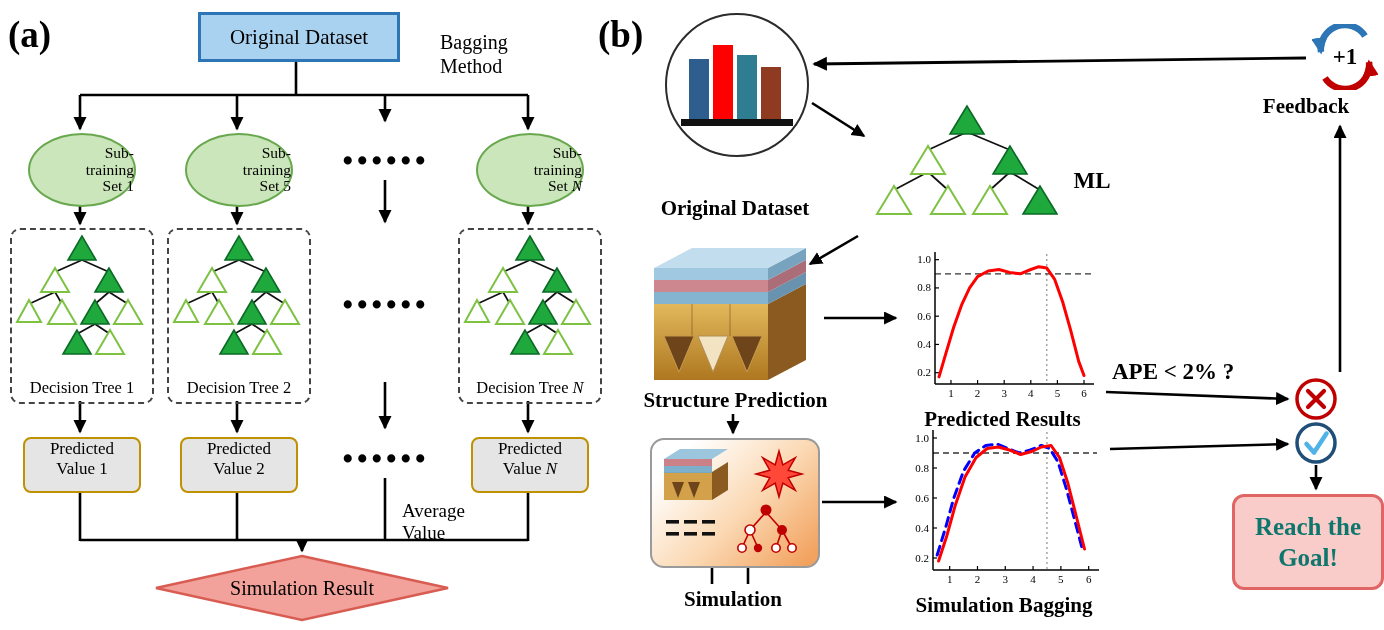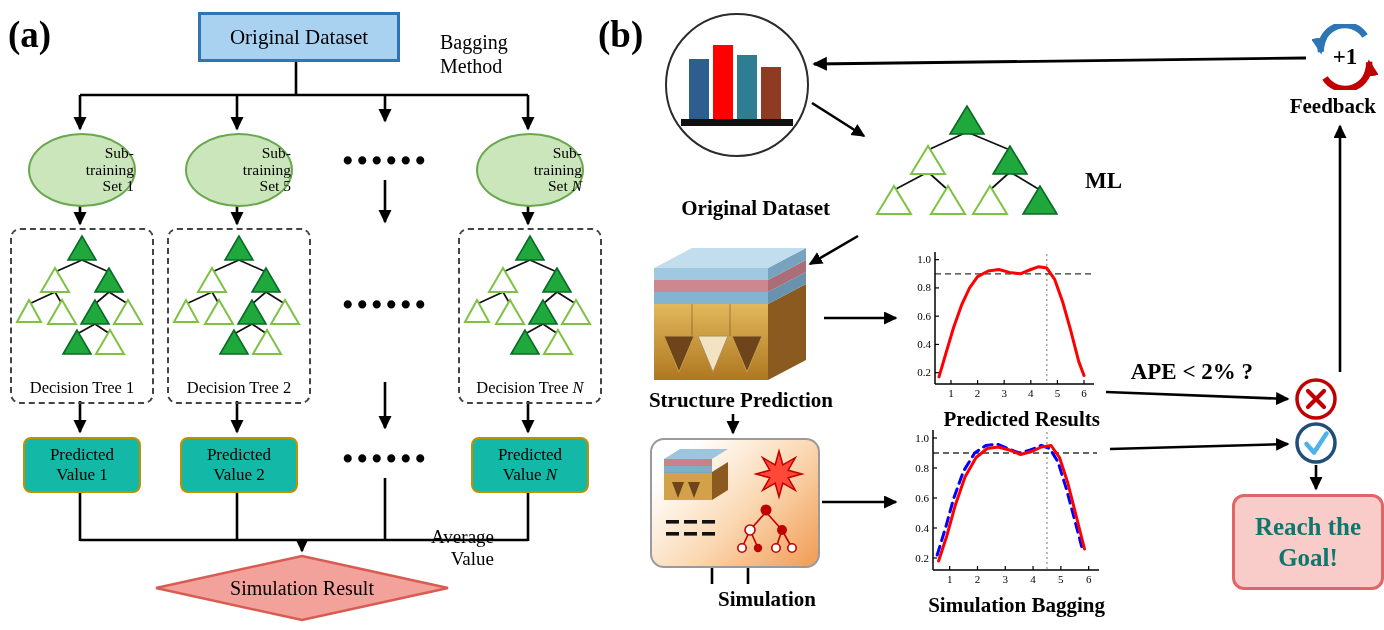--- a/index.html
+++ b/index.html
@@ -17,38 +17,38 @@
   .bagging{left:440px;top:30px;width:96px;font-size:20px;line-height:1.2;}
   .bagging span{display:block;}
   .ell{width:104px;height:70px;background:#CBE6BA;border:2.5px solid #69A84F;border-radius:50%;
        display:flex;flex-direction:column;align-items:flex-end;justify-content:center;
        font-size:15.5px;line-height:1.08;text-align:center;}
   .ell > span{display:block;}
   .dots{width:140px;text-align:center;font-size:50px;font-weight:bold;letter-spacing:2px;height:50px;line-height:50px;}
   .dbox{width:140px;height:172px;border:2px dashed #444;border-radius:10px;text-decoration:underline;}
   .dbox svg{position:absolute;top:2px;left:3px;}
   .tlabel{position:absolute;bottom:4px;width:100%;text-align:center;font-size:16.5px;}
-  .vbox{width:114px;height:52px;background:#14b8a6;border:2px solid #BF9000;border-radius:8px;
-        display:flex;flex-direction:column;align-items:center;justify-content:center;
+  .vbox{width:114px;height:52px;background:#e5e5e5;border:2px solid #BF9000;border-radius:8px;
+        display:flex;flex-direction:column;align-items:center;justify-content:flex-start;
         font-size:17px;line-height:1.15;text-align:center;}
   .vbox > span{display:block;}
-  .avg{left:402px;top:500px;width:92px;text-align:right;font-size:19px;line-height:1.15;margin-top:26px;}
+  .avg{left:402px;top:500px;width:92px;text-align:left;font-size:19px;line-height:1.15;}
   .avg span{display:block;}
   .dia-text{left:152px;top:553px;width:300px;height:70px;display:flex;align-items:center;justify-content:center;font-size:20px;}
   .dia{fill:#F2A29B;stroke:#D85C52;stroke-width:2.5;}
 
   
   .tf{fill:#1FA83C;stroke:#0B6A26;stroke-width:1.6;}
   .to{fill:#ffffff;stroke:#7DC243;stroke-width:2;}
   .tln{stroke:#111;stroke-width:1.7;}
 
   
-  .blab{font-weight:bold;font-size:21px;text-align:right;line-height:1.15;}
+  .blab{font-weight:bold;font-size:21px;text-align:center;line-height:1.15;}
   .circle-icon{left:665px;top:13px;width:140px;height:140px;border:2.5px solid #2b2b2b;border-radius:50%;background:#fff;}
-  .ape{left:1088px;top:359px;width:165px;text-align:right;font-weight:bold;font-size:23px;}
+  .ape{left:1112px;top:359px;width:165px;text-align:left;font-weight:bold;font-size:23px;}
   .goal{left:1232px;top:494px;width:146px;height:90px;background:#F9CCC9;border:3px solid #E06666;border-radius:12px;
         color:#0f766e;font-weight:bold;font-size:25px;display:flex;flex-direction:column;align-items:center;justify-content:center;line-height:1.25;text-align:center;}
   .goal span{display:block;}
   .plusone-text{left:1312px;top:24px;width:66px;height:66px;display:flex;align-items:center;justify-content:center;
                 font-weight:bold;font-size:23px;}
 </style>
 </head>
 <body>
 
 <div id="stage">

